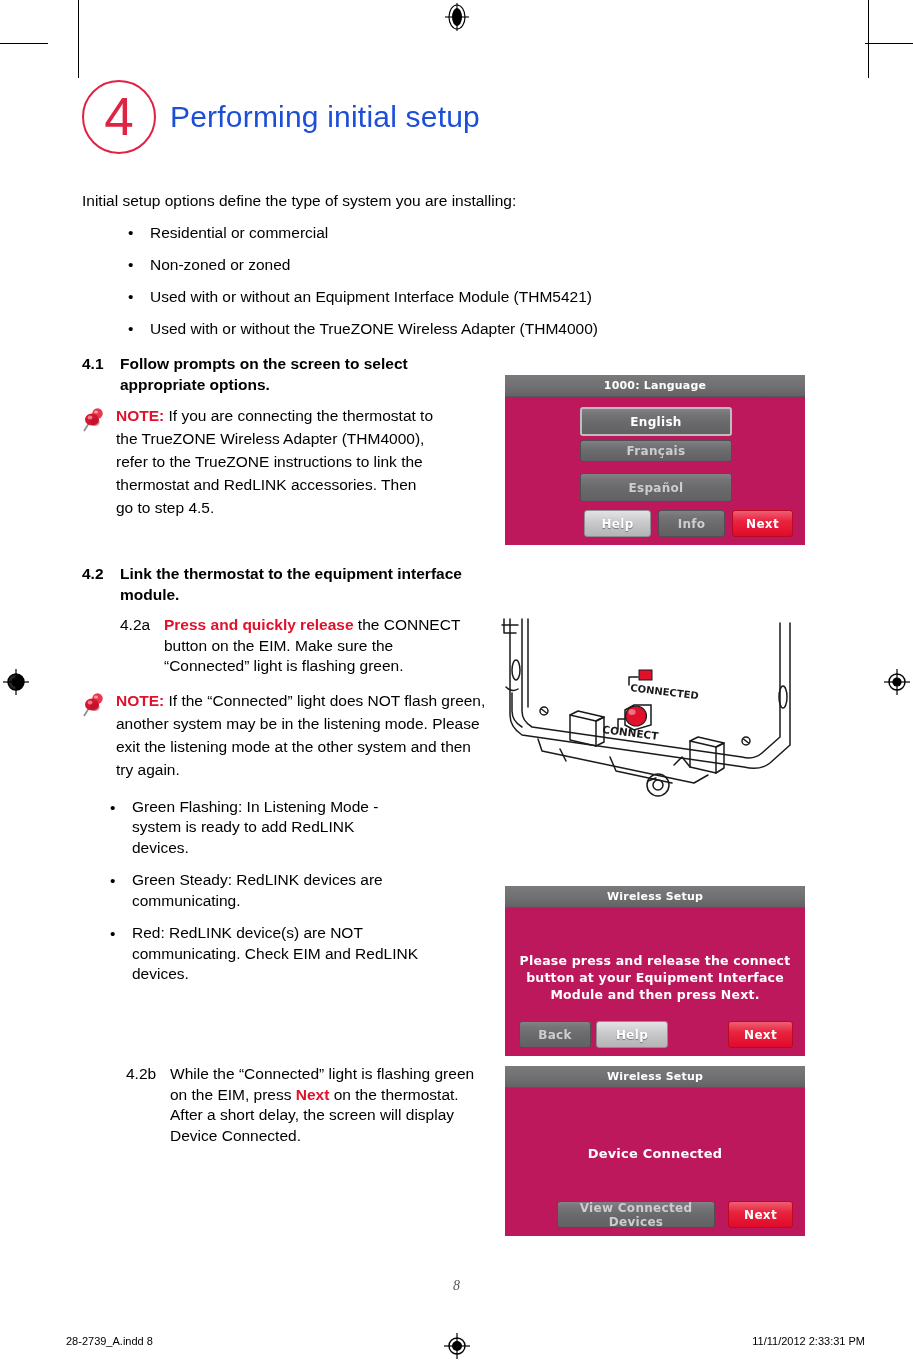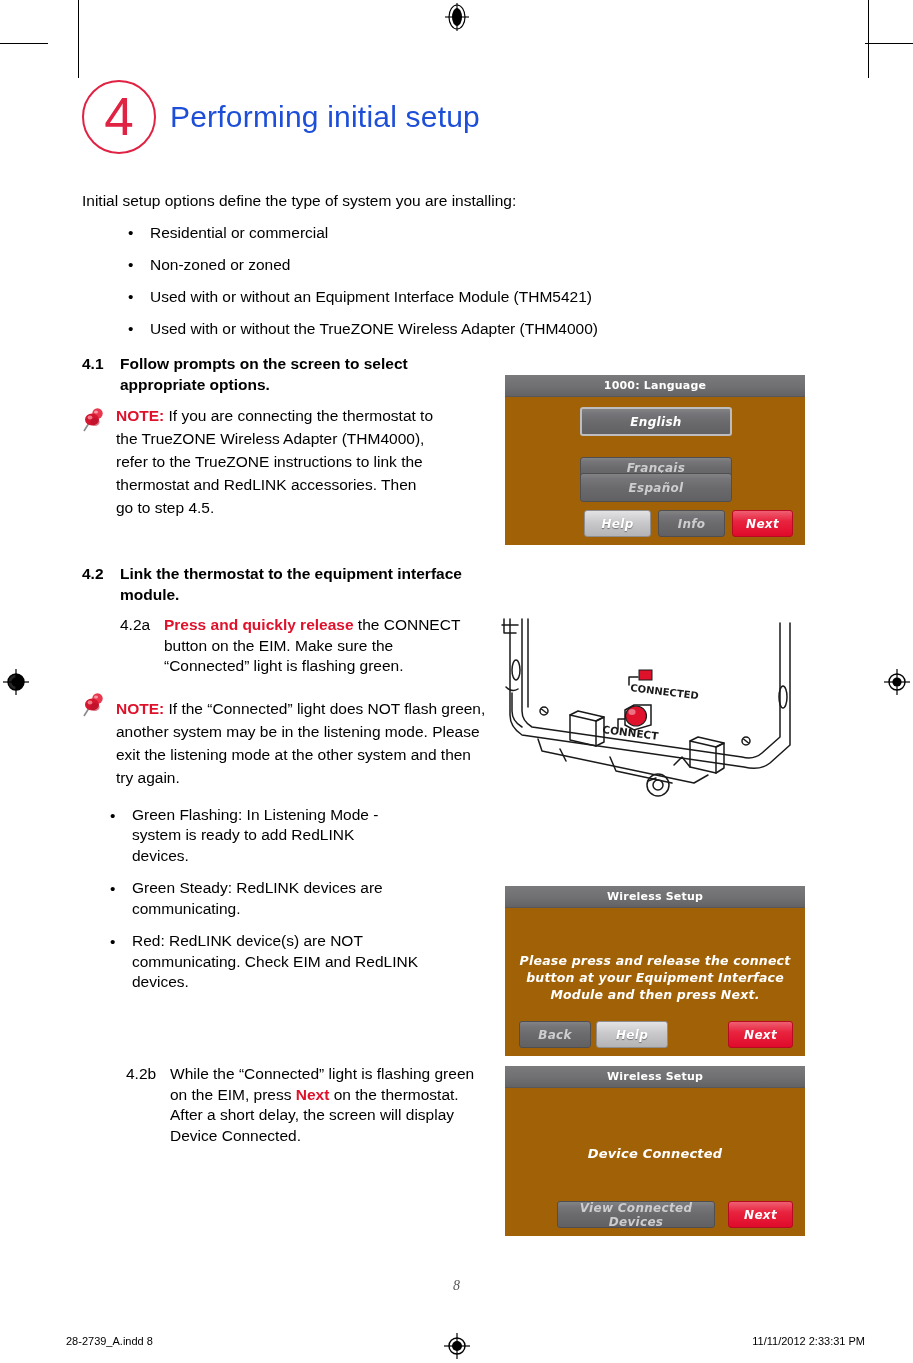--- a/index.html
+++ b/index.html
@@ -166,22 +166,21 @@
     color: #ffffff;
     font-size: 11px;
     font-weight: bold;
     text-align: center;
     line-height: 21px;
     letter-spacing: 0.2px;
     border-bottom: 1px solid #58585a;
   }
   .tstat-body {
     position: relative;
-    background: #a16207;
-    font-style: italic;
+    background: #be185d;
   }
   .tbtn {
     border: 1px solid #4f4f51;
     border-radius: 3px;
     background: linear-gradient(to bottom, #838385 0%, #76767a 18%, #6a6a6c 52%, #616163 100%);
     color: #cdcdd0;
     font-size: 12px;
     font-weight: bold;
     text-align: center;
     display: flex;
@@ -358,21 +357,21 @@
     <div class="note-pin">
       <svg width="26" height="28" viewBox="0 0 26 28">
         <line x1="7" y1="17" x2="2" y2="25" stroke="#8a8a8a" stroke-width="1.6"></line>
         <ellipse cx="15.5" cy="7.5" rx="5.2" ry="5.2" fill="#e8384f"></ellipse>
         <ellipse cx="14" cy="6" rx="2" ry="1.6" fill="#f7a3ae" opacity="0.9"></ellipse>
         <ellipse cx="10" cy="13.5" rx="7" ry="6" fill="#d4162f"></ellipse>
         <ellipse cx="8" cy="11.5" rx="2.4" ry="1.9" fill="#f28b99" opacity="0.85"></ellipse>
         <ellipse cx="13" cy="16" rx="4.6" ry="4" fill="#b51029" opacity="0.55"></ellipse>
       </svg>
     </div>
-    <div class="note-body" style="width:372px;margin-top:8px;">
+    <div class="note-body" style="width:372px;">
       <span class="note-label">NOTE:</span><span> If the “Connected” light does NOT flash green, another system may be in the listening mode. Please exit the listening mode at the other system and then try again.</span>
     </div>
   </div>
 
   <div class="led-list" style="margin-top:16px;">
     <div class="bullet-row">
       <span class="bullet-dot">•</span>
       <span class="bullet-text" style="width:268px;">Green Flashing: In Listening Mode - system is ready to add RedLINK devices.</span>
     </div>
     <div class="bullet-row">
@@ -394,21 +393,21 @@
     </div>
   </div>
 </div>
 
 <div class="tstat" style="left:505px; top:375px; height:170px;">
   <div class="tstat-titlebar">1000: Language</div>
   <div class="tstat-body" style="height:148px;">
     <div class="tbtn selected" style="position:absolute; left:75px; top:10px; width:152px; height:29px;">
       <span>English</span>
     </div>
-    <div class="tbtn" style="position:absolute; left:75px; top:60px; width:152px; height:22px;">
+    <div class="tbtn" style="position:absolute; left:75px; top:43px; width:152px; height:22px;">
       <span>Français</span>
     </div>
     <div class="tbtn" style="position:absolute; left:75px; top:76px; width:152px; height:29px;">
       <span>Español</span>
     </div>
 
     <div class="tbtn light" style="position:absolute; left:79px; top:113px; width:67px; height:27px;">
       <span>Help</span>
     </div>
     <div class="tbtn" style="position:absolute; left:153px; top:113px; width:67px; height:27px;">

